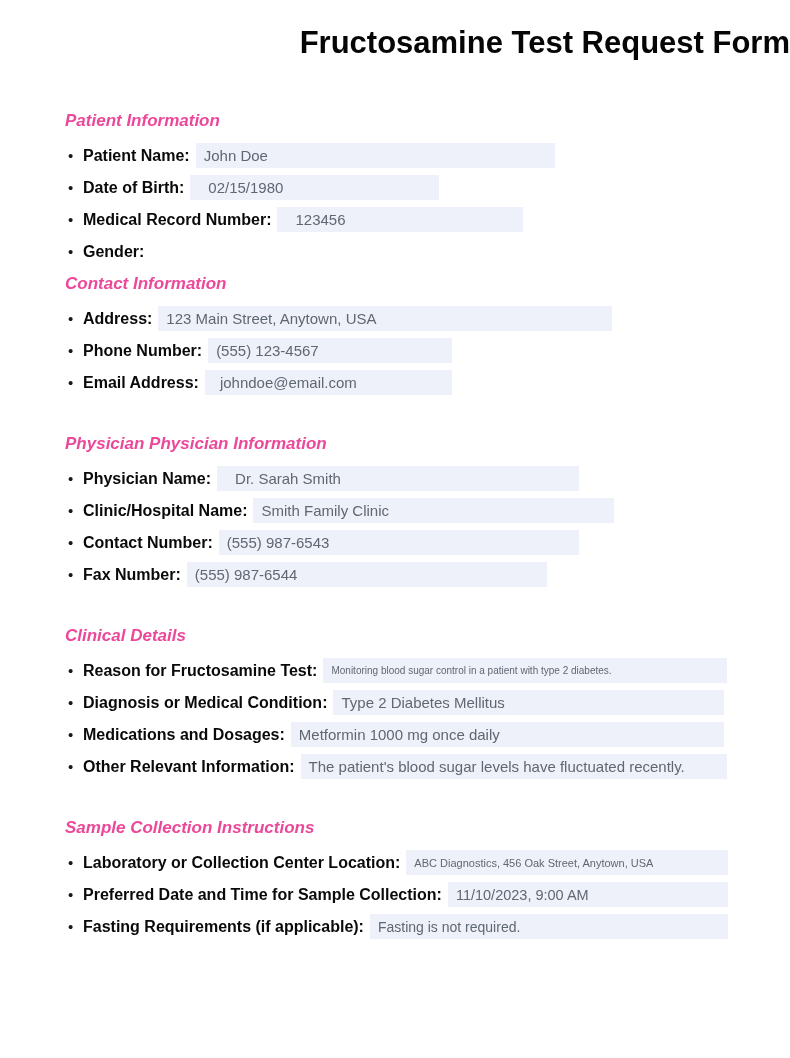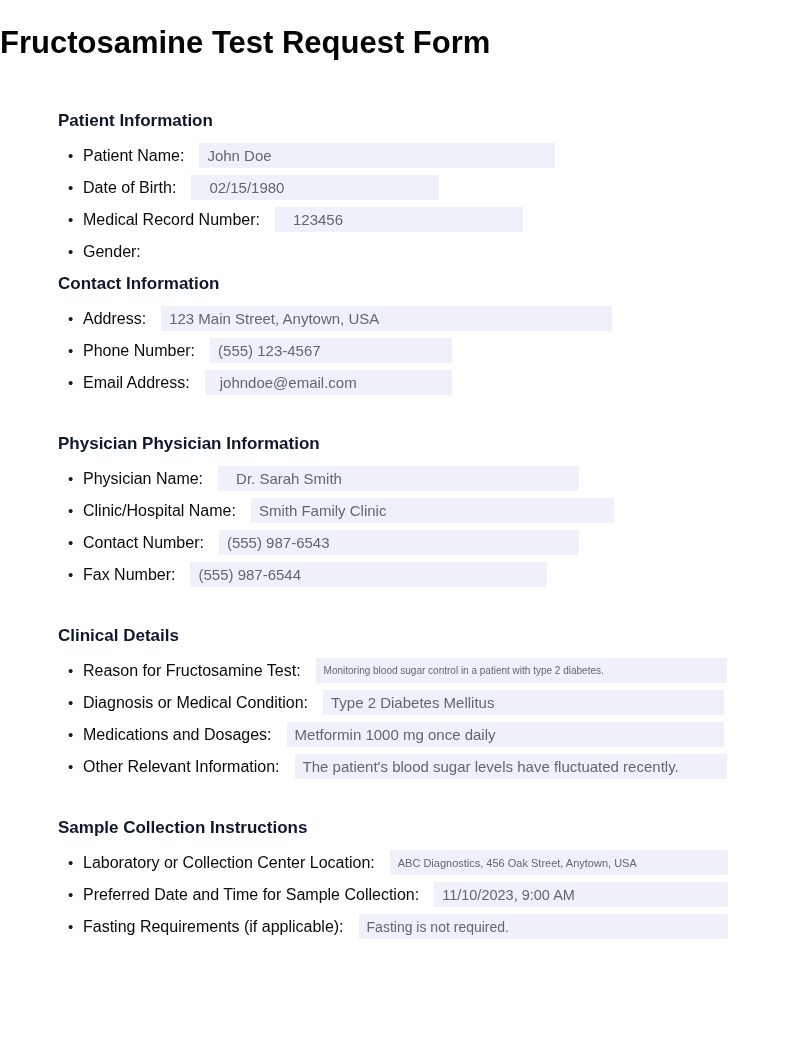--- a/index.html
+++ b/index.html
@@ -3,37 +3,37 @@
 <meta charset="utf-8">
 <style>
   html, body { margin:0; padding:0; }
   body {
     width:790px; height:1058px; background:#ffffff; overflow:hidden;
     font-family:"Liberation Sans", sans-serif;
   }
   .title {
     margin:0; padding-top:24px; height:37px;
     font-size:31px; line-height:37px; font-weight:700;
-    text-align:left; color:#060606;
+    text-align:right; color:#060606;
   }
   .content { margin:0 57px; }
   .section h2 {
-    margin:1px; font-size:17px; line-height:20px; font-weight:700; color:#0f172a;
+    margin:8px; font-size:17px; line-height:20px; font-weight:700; color:#ec4899;font-style:italic;
   }
   .sec-1 { margin-top:50px; }
   .sec-2 { margin-top:10px; }
   .sec-3, .sec-4, .sec-5 { margin-top:39px; }
   ul.rows { list-style:none; margin:12px 0 0 0; padding:0 0 0 11px; }
   ul.rows li { display:flex; align-items:center; height:25px; margin-bottom:7px; }
   ul.rows li::before {
     content:"\2022"; flex:0 0 15px; font-size:15px; line-height:25px; color:#15181d;
   }
-  .lbl { flex:0 0 auto; font-weight:400; font-size:16px; color:#0a0a0a; white-space:nowrap; }
+  .lbl { flex:0 0 auto; font-weight:700; font-size:16px; color:#0a0a0a; white-space:nowrap; }
   .val {
-    flex:1 1 auto; min-width:0; align-self:stretch; margin-left:15px;
+    flex:1 1 auto; min-width:0; align-self:stretch; margin-left:6px;
     background:var(--field-background, #eff1fa);
     color:var(--value-text, #5f6772);
     font-size:15px; display:flex; align-items:center;
     padding-left:8px; white-space:nowrap; overflow:hidden;
   }
   
   .w487{width:487px} .w371{width:371px} .w455{width:455px} .w328{width:328px}
   .w544{width:544px} .w384{width:384px}
   .w511{width:511px} .w546{width:546px} .w479{width:479px}
   .w659{width:659px} .w656{width:656px} .w660{width:660px}

